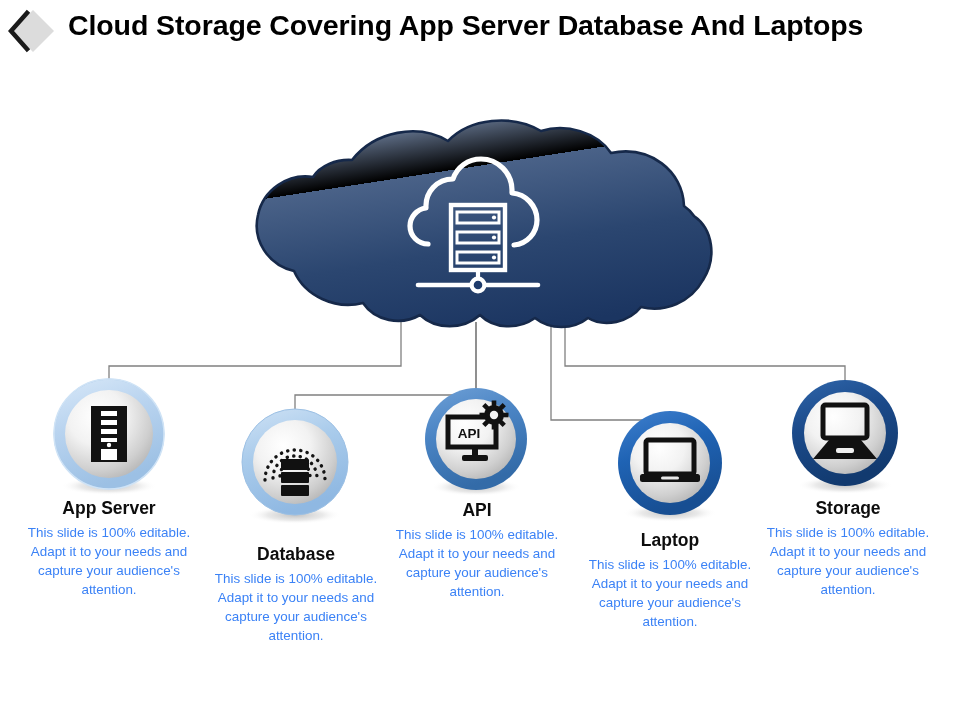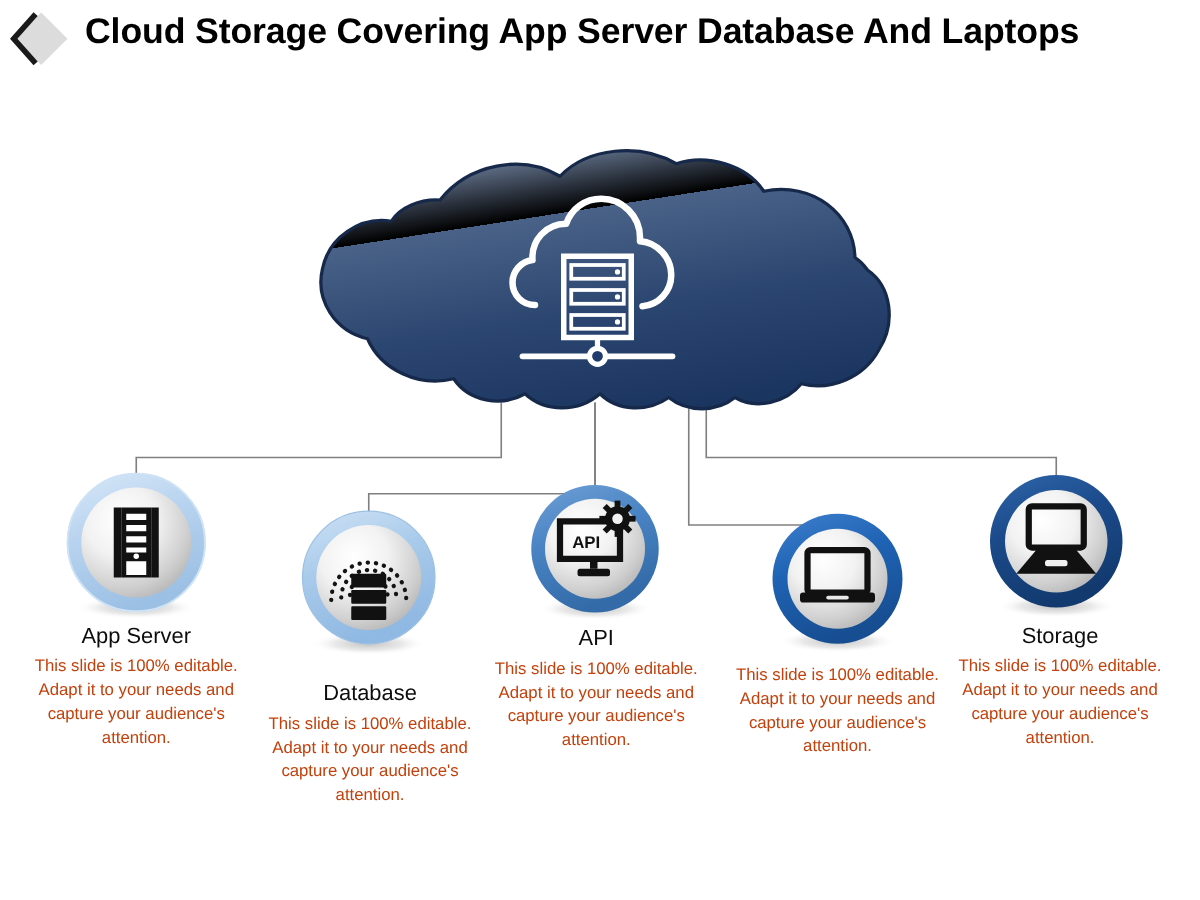--- a/index.html
+++ b/index.html
@@ -63,29 +63,29 @@
     position: absolute;
     left: 0;
     top: 0;
   }
   .node-caption {
     position: absolute;
     text-align: center;
   }
   .node-title {
     font-size: 17.5px;
-    font-weight: normal;
+    font-weight: bold;
     color: #0d0d0d;
     line-height: 1.15;
     margin: 0 0 5px 0;
     font-family: "Liberation Sans", sans-serif;
   }
   .node-body {
     font-size: 13.4px;
-    color: #c2410c;
+    color: #3b82f6;
     line-height: 1.42;
     margin: 0;
     font-family: "Liberation Sans", sans-serif;
   }
 </style>
 </head>
 <body>
 
 <div id="header">
 
@@ -308,20 +308,21 @@
     <circle cx="55" cy="55" r="52" fill="url(#ringLapGrad)"></circle>
     <circle cx="55" cy="55" r="40" fill="url(#faceGrad)"></circle>
     <g>
       <rect x="31" y="32" width="48" height="34" rx="2.5" fill="none" stroke="#111111" stroke-width="5"></rect>
       <rect x="25" y="66" width="60" height="8" rx="2.5" fill="#111111"></rect>
       <rect x="46" y="68.5" width="18" height="3" rx="1.5" fill="#e8e8e8"></rect>
     </g>
   </svg>
 
   <div class="node-caption" style="left:572px; top:530px; width:196px;">
+    <div class="node-title">Laptop</div>
     <div class="node-body">This slide is 100% editable. Adapt it to your needs and capture your audience's attention.</div>
   </div>
 </div>
 
 <div class="node" style="left:0px; top:0px; width:0; height:0;">
 
   <svg class="node-circle" width="112" height="112" viewBox="0 0 112 112" style="left:789px; top:377px;">
     <circle cx="56" cy="56" r="53" fill="url(#ringCompGrad)"></circle>
     <circle cx="56" cy="56" r="41" fill="url(#faceGrad)"></circle>
     <g>

